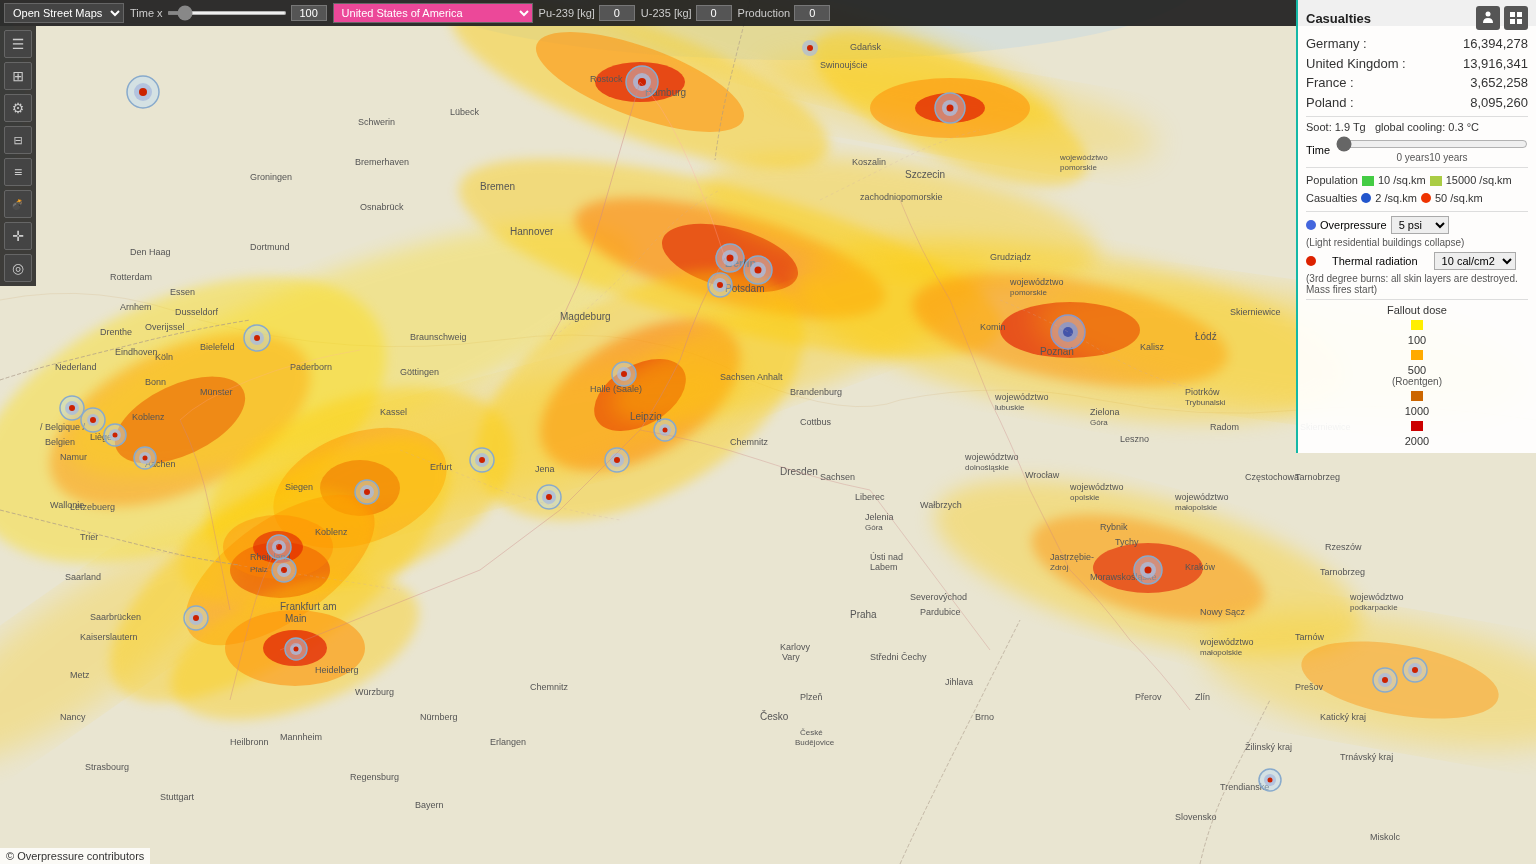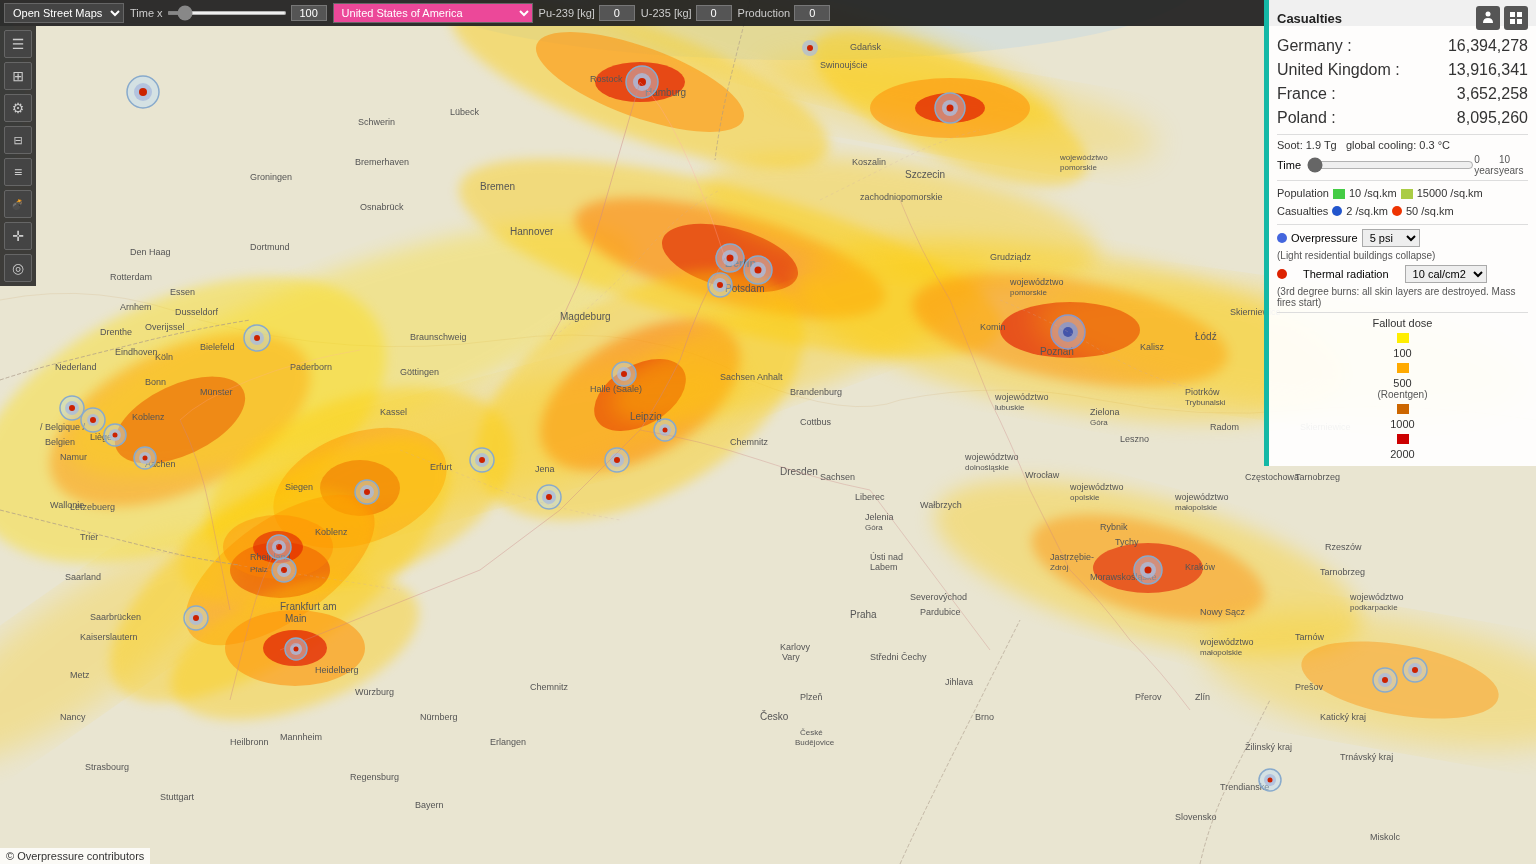--- a/index.html
+++ b/index.html
@@ -108,23 +108,23 @@
       align-items: center;
       justify-content: center;
       font-size: 14px;
       border-radius: 2px;
     }
 
     
     #right-panel {
       position: absolute;
       top: 0; right: 0;
-      width: 272px;
+      width: 240px;
       background: rgba(255,255,255,0.93);
-      border-left: 5px solid #14b8a6;
+      border-left: 2px solid #14b8a6;
       z-index: 100;
       padding: 6px 8px;
       font-size: 11px;
     }
 
     #right-panel .panel-header {
       display: flex;
       align-items: center;
       justify-content: space-between;
       margin-bottom: 4px;
@@ -151,21 +151,21 @@
       justify-content: center;
       color: #fff;
       font-size: 12px;
       cursor: pointer;
     }
 
     .country-row {
       display: flex;
       justify-content: space-between;
       color: #333;
-      font-size: 16px;
+      font-size: 13px;
       line-height: 1.5;
     }
 
     .panel-divider {
       border: none;
       border-top: 1px solid #ddd;
       margin: 4px 0;
     }
 
     .soot-row {
@@ -177,21 +177,21 @@
     .time-row {
       display: flex;
       align-items: center;
       gap: 6px;
       margin: 3px 0;
     }
 
     .time-slider-container {
       flex: 1;
       display: flex;
-      flex-direction: row;
+      flex-direction: column;
       align-items: center;
     }
 
     .time-slider {
       width: 100%;
       accent-color: #666;
     }
 
     .time-labels {
       display: flex;

